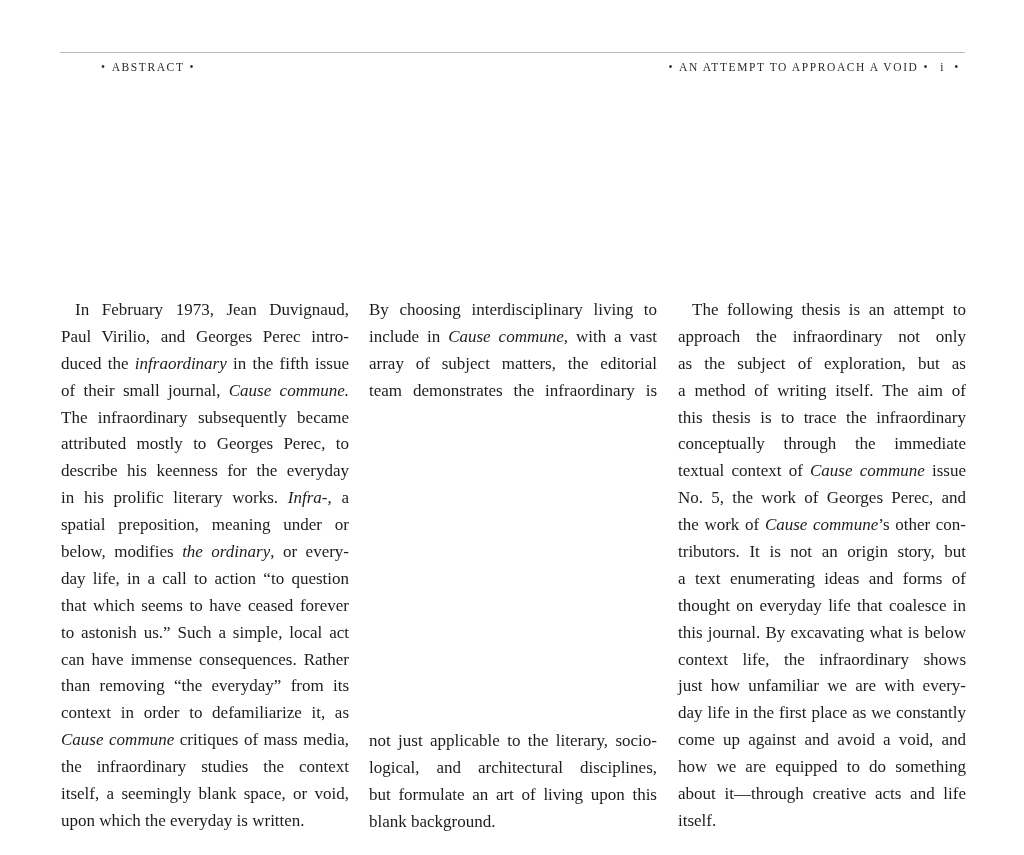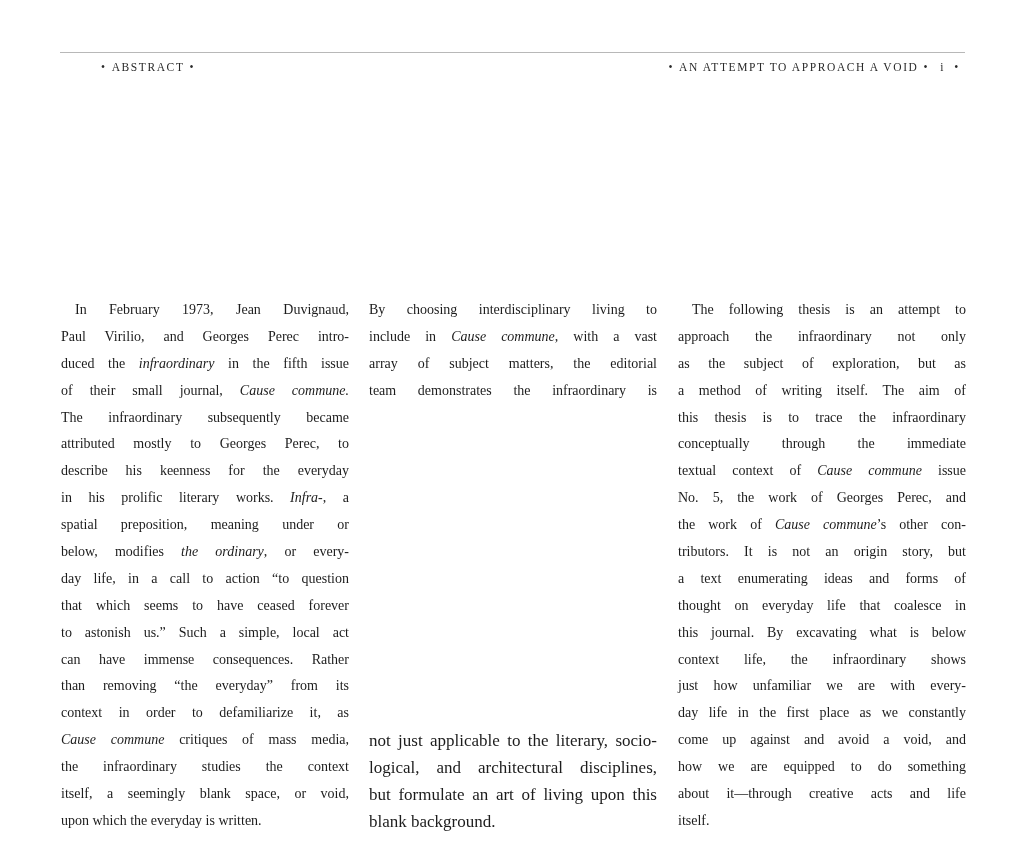--- a/index.html
+++ b/index.html
@@ -5,21 +5,21 @@
   html, body { margin: 0; padding: 0; background: #ffffff; }
   body { width: 1024px; height: 855px; position: relative; overflow: hidden;
          font-family: "Liberation Serif", "DejaVu Serif", serif; color: #1c1c1c; }
   .rule { position: absolute; left: 60px; top: 52px; width: 905px; height: 1px; background: #b8b8b8; }
   .running-head { position: absolute; top: 61px; font-size: 11.5px; letter-spacing: 1.6px;
                   color: #2a2a2a; white-space: nowrap; }
   .rh-left { left: 60px; margin-left: 36px; }
   .rh-right { right: 59px; }
   .bullet { display: inline-block; margin: 0 5px; }
   .folio { display: inline-block; margin: 0 6px; letter-spacing: 0; }
-  .column { position: absolute; top: 297px; width: 288px; font-size: 14px; line-height: 26.9px; }
+  .column { position: absolute; top: 297px; width: 288px; font-size: 17px; line-height: 26.9px; }
   .col1 { left: 61px; }
   .col2 { left: 369px; }
   .col3 { left: 678px; }
   .line { display: block; height: 26.9px; text-align: justify; text-align-last: justify;
           white-space: nowrap; overflow: visible; }
   .line.last { text-align-last: left; }
   .line.indent { text-indent: 14px; }
   .line .it { font-style: italic; }
   .col2-bottom { position: absolute; left: 369px; top: 728px; width: 288px;
                  font-size: 17px; line-height: 26.9px; }

